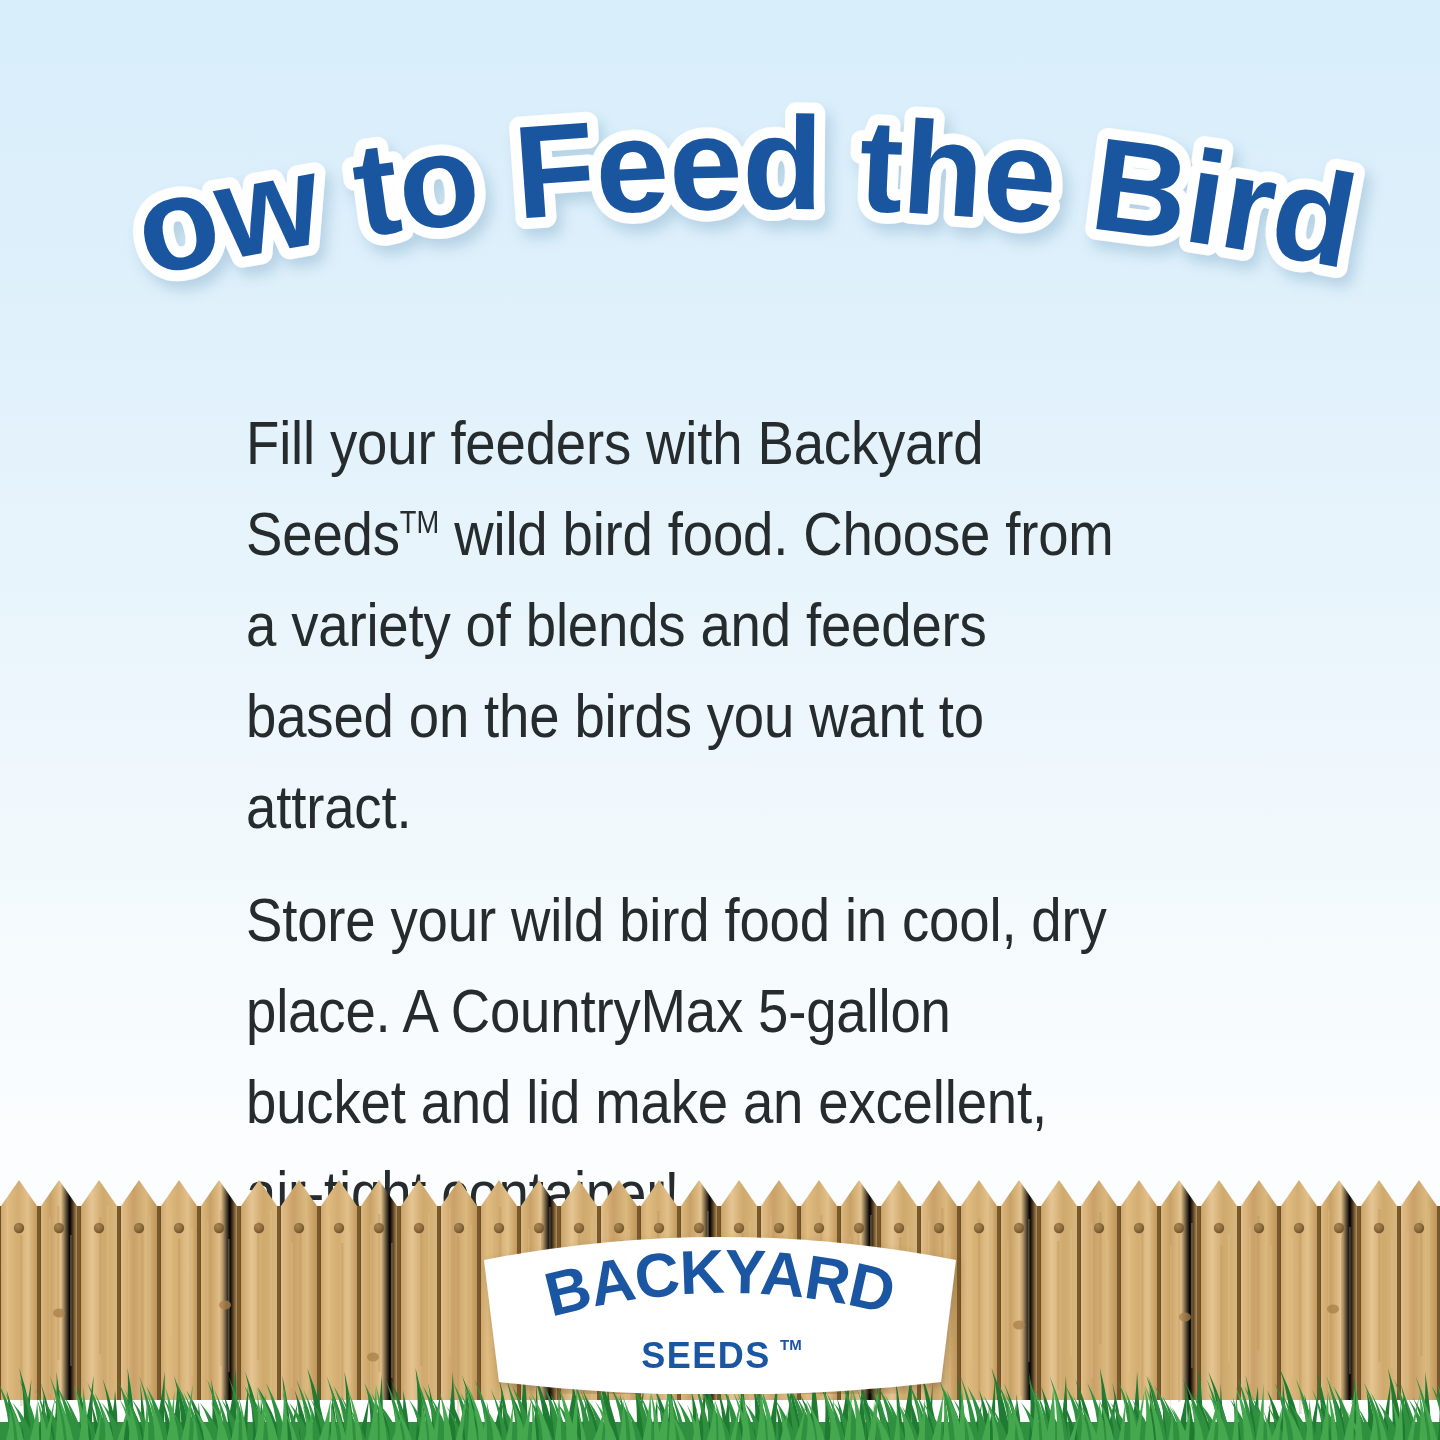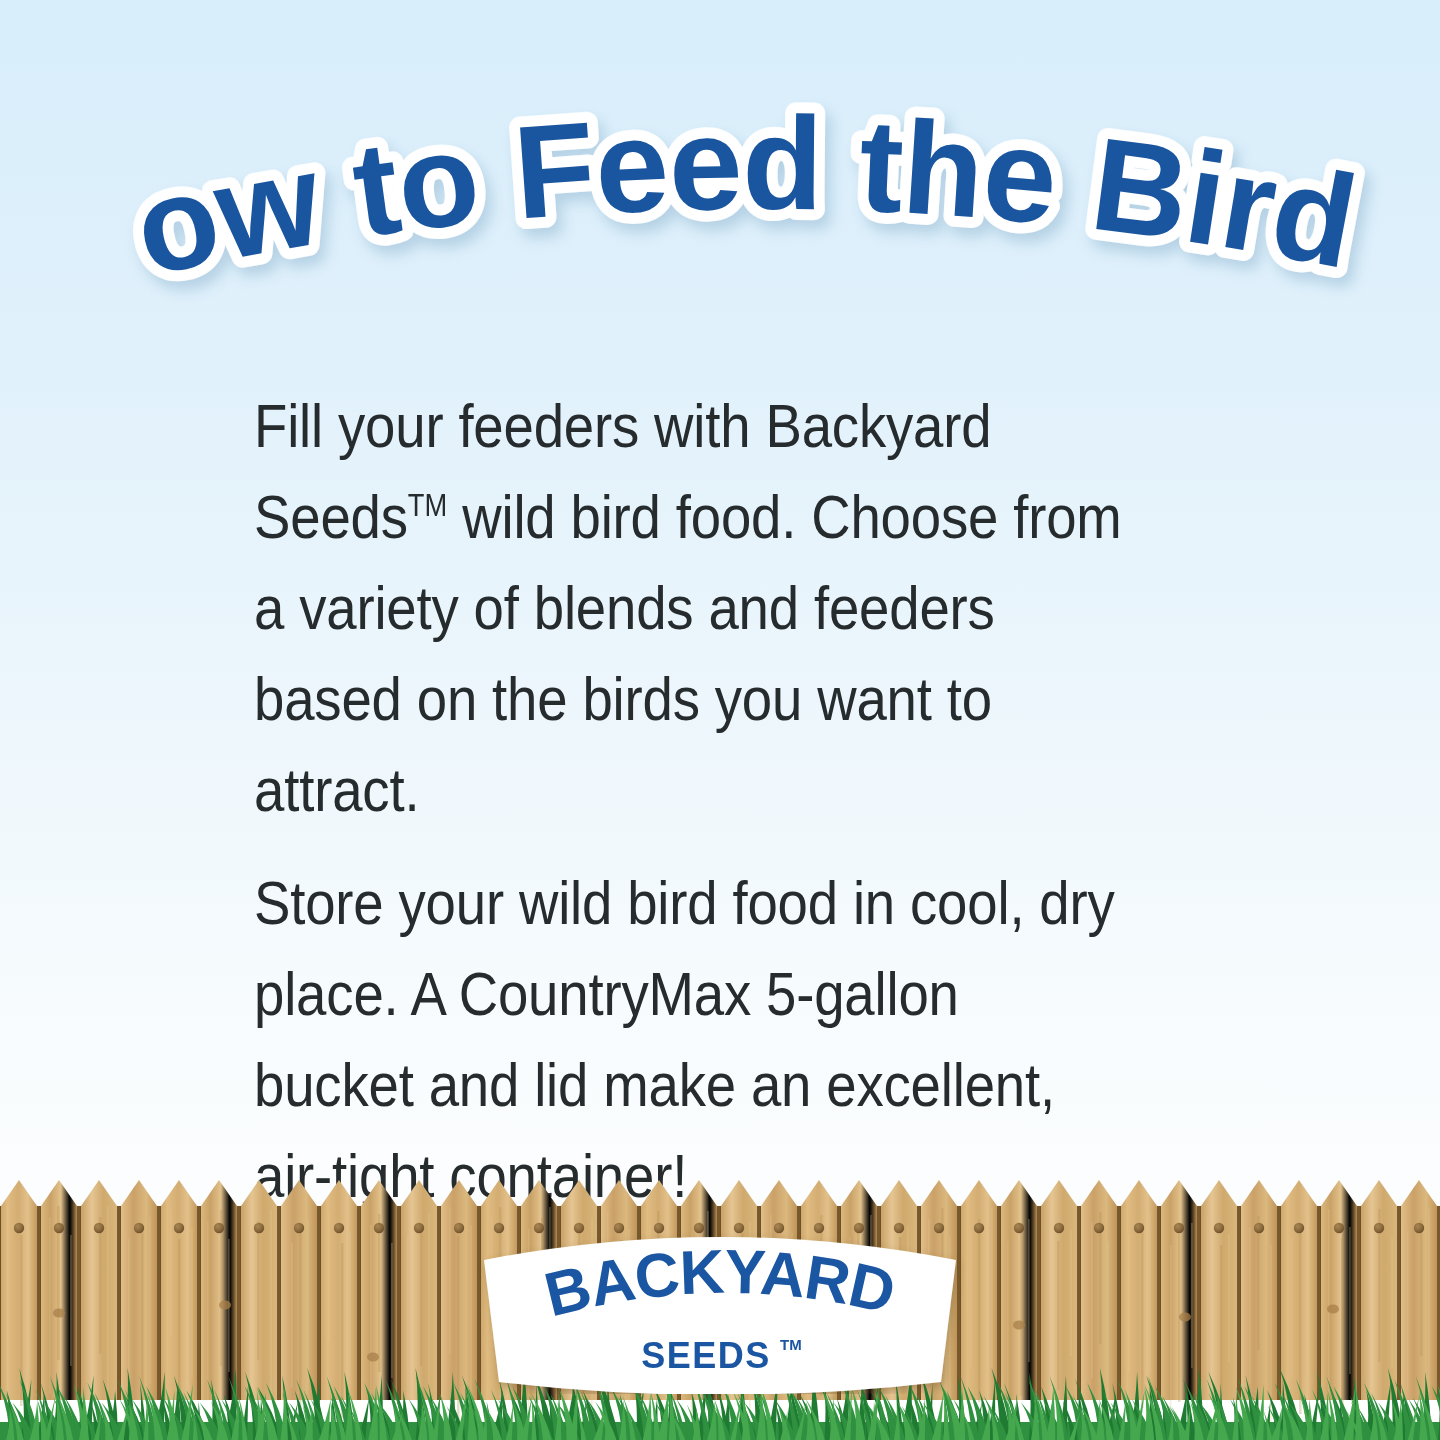--- a/index.html
+++ b/index.html
@@ -29,23 +29,22 @@
     position:absolute;
     left:0; top:96px;
     width:1440px; height:230px;
     pointer-events:none;
   }
   #title-svg { display:block; width:1440px; height:230px; }
 
   
   #copy {
     position:absolute;
-    left:246px; top:380px;
+    left:246px; top:397px;
     width:990px;
-    margin-left:8px;
   }
   .para {
     font-family:"Liberation Sans Narrow","Liberation Sans", sans-serif;
     font-stretch:condensed;
     font-size:62px;
     line-height:91px;
     color:#262b2e;
     letter-spacing:-0.2px;
     transform:scaleX(0.88);
     transform-origin:left top;

